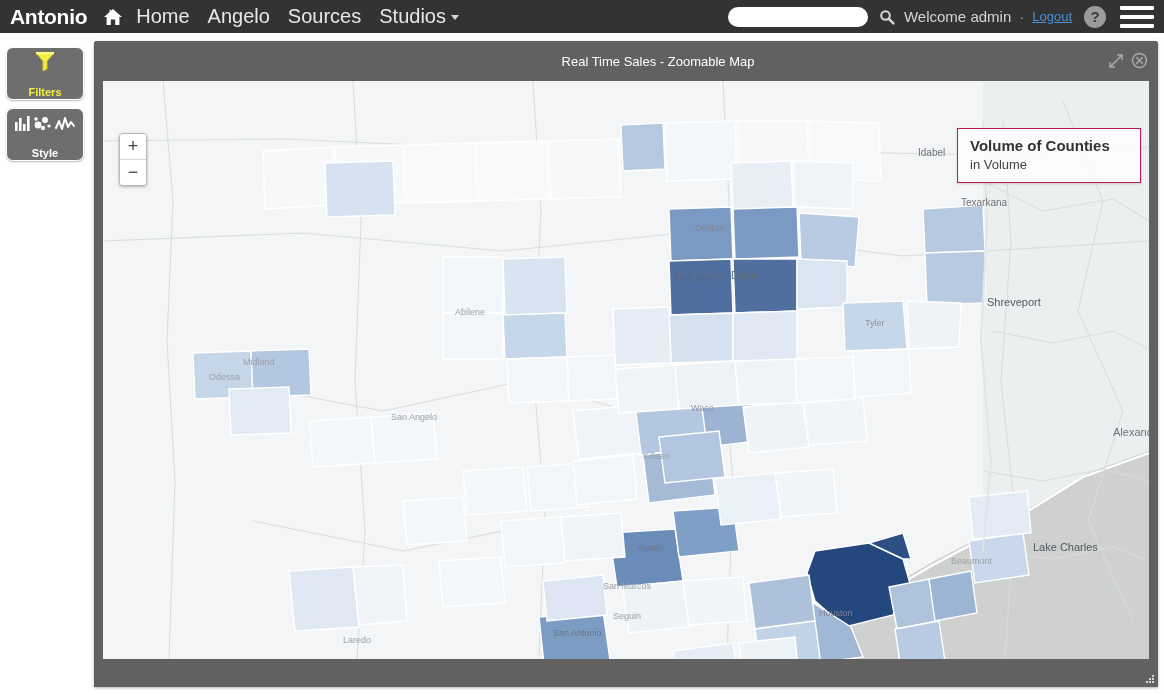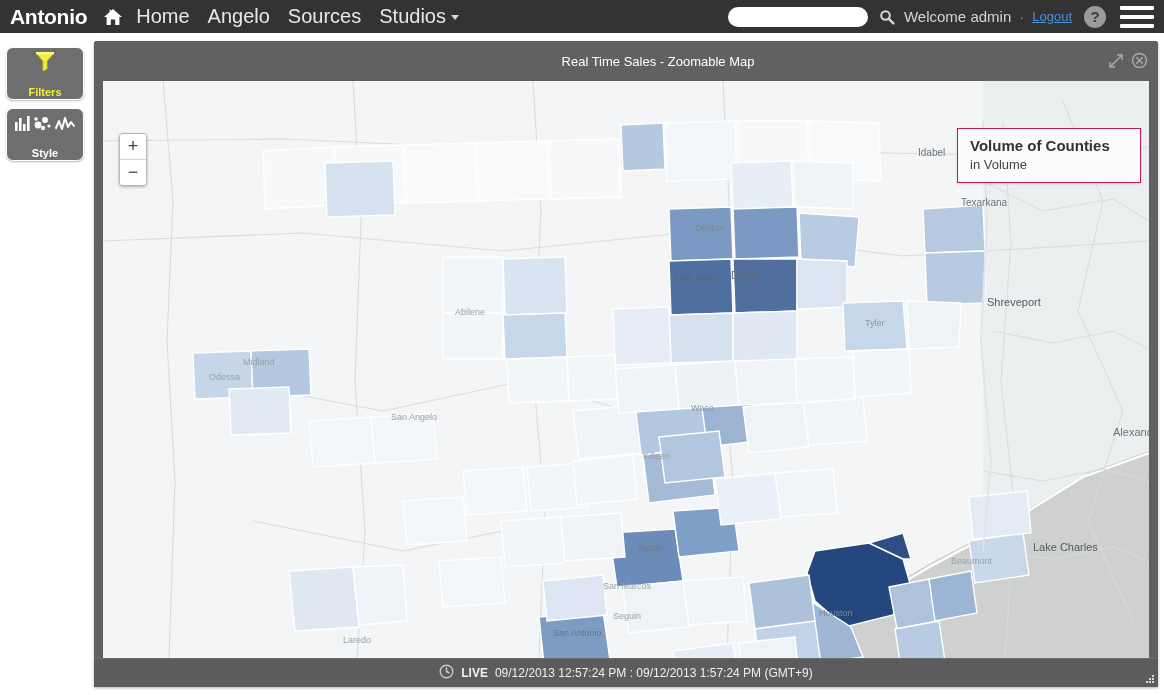--- a/index.html
+++ b/index.html
@@ -447,31 +447,20 @@
       <div>+</div>
       <div>−</div>
     </div>
 
     <div id="legend">
       <div class="l1">Volume of Counties</div>
       <div class="l2">in Volume</div>
     </div>
   </div>
 
-  <div id="statusbar">
-    <span>
-      <svg width="15" height="15" viewBox="0 0 15 15">
-        <circle cx="7.5" cy="7.5" r="6.3" fill="none" stroke="#c9c9c9" stroke-width="1.4"></circle>
-        <line x1="7.5" y1="7.5" x2="7.5" y2="4" stroke="#c9c9c9" stroke-width="1.4" stroke-linecap="round"></line>
-        <line x1="7.5" y1="7.5" x2="10.2" y2="8.8" stroke="#c9c9c9" stroke-width="1.4" stroke-linecap="round"></line>
-      </svg>
-    </span>
-    <span class="live">LIVE</span>
-    <span>09/12/2013 12:57:24 PM : 09/12/2013 1:57:24 PM (GMT+9)</span>
-  </div>
 
   <div id="grip">
     <svg width="12" height="12" viewBox="0 0 12 12">
       <g fill="#d8d8d8">
         <rect x="9" y="1" width="2" height="2"></rect>
         <rect x="6" y="4" width="2" height="2"></rect>
           <rect x="9" y="4" width="2" height="2"></rect>
         <rect x="3" y="7" width="2" height="2"></rect>
           <rect x="6" y="7" width="2" height="2"></rect>
           <rect x="9" y="7" width="2" height="2"></rect>

